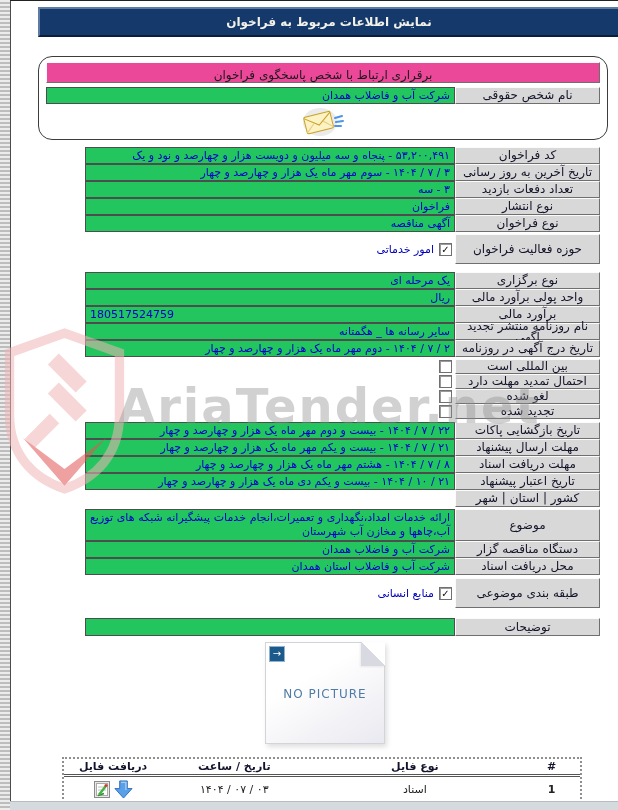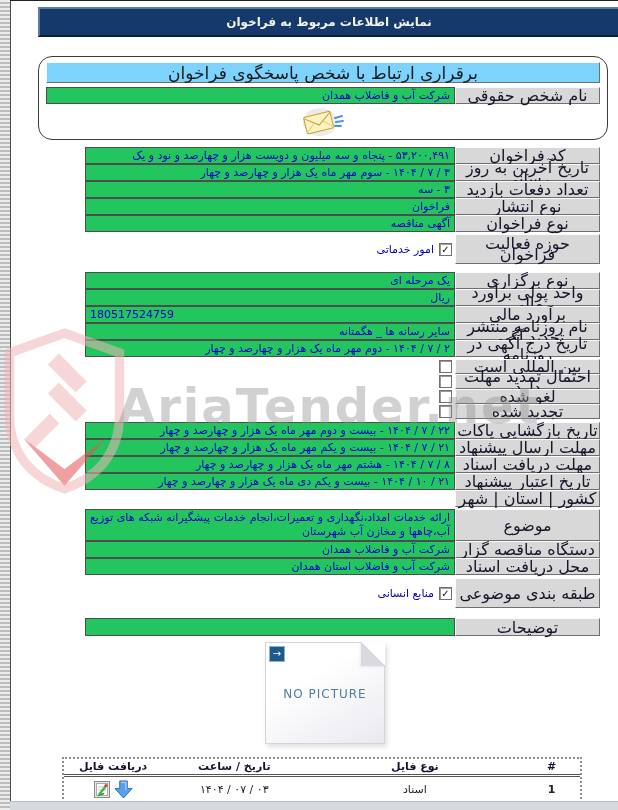--- a/index.html
+++ b/index.html
@@ -27,38 +27,38 @@
     color:#f2f2ea;font-size:12px;font-weight:bold;margin-left:6px;
   }
 
   
   .contact-box{
     position:absolute;left:38px;width:570px;top:56px;height:84px;
     border:1px solid #3c3c3c;border-radius:14px;box-sizing:border-box;
     background:#fff;padding:5px 7px 0 7px;
   }
   .contact-header{
-    height:19px;background:#7dd3fc;
+    height:19px;background:#ec4899;
     border:1px solid;border-color:#fbfbfb #6f6f6f #6f6f6f #fbfbfb;
-    display:flex;align-items:flex-start;justify-content:center;
-    font-size:17px;color:#1a1a1a;
+    display:flex;align-items:flex-end;justify-content:center;
+    font-size:12px;color:#1a1a1a;
   }
   .contact-row{display:flex;margin-top:4px;height:17px;}
   .envelope-wrap{display:flex;justify-content:center;align-items:center;height:36px;}
   .envelope-wrap svg{cursor:pointer;}
 
   
   .form-rows{position:absolute;left:85px;width:515px;top:147px;}
   .frow{display:flex;align-items:stretch;}
   .flabel{
     width:145px;min-width:145px;background:#d8d8d8;
     border:1px solid;border-color:#fbfbfb #6f6f6f #6f6f6f #fbfbfb;
     box-sizing:border-box;
     display:flex;align-items:center;justify-content:center;
-    font-size:16px;color:#14142a;text-align:center;line-height:11px;
+    font-size:12px;color:#14142a;text-align:center;line-height:11px;
   }
   .fval{flex:1;box-sizing:border-box;font-size:11px;}
   .fval.yellow{
     background:#22c55e;border:1px solid #4d4d4d;color:#0000cc;
     display:flex;align-items:center;justify-content:flex-start;
     padding:0 4px;overflow:hidden;white-space:nowrap;
   }
   .fval.yellow.ltr{direction:ltr;}
   .fval.yellow.multi{
     white-space:normal;text-align:justify;line-height:14px;

